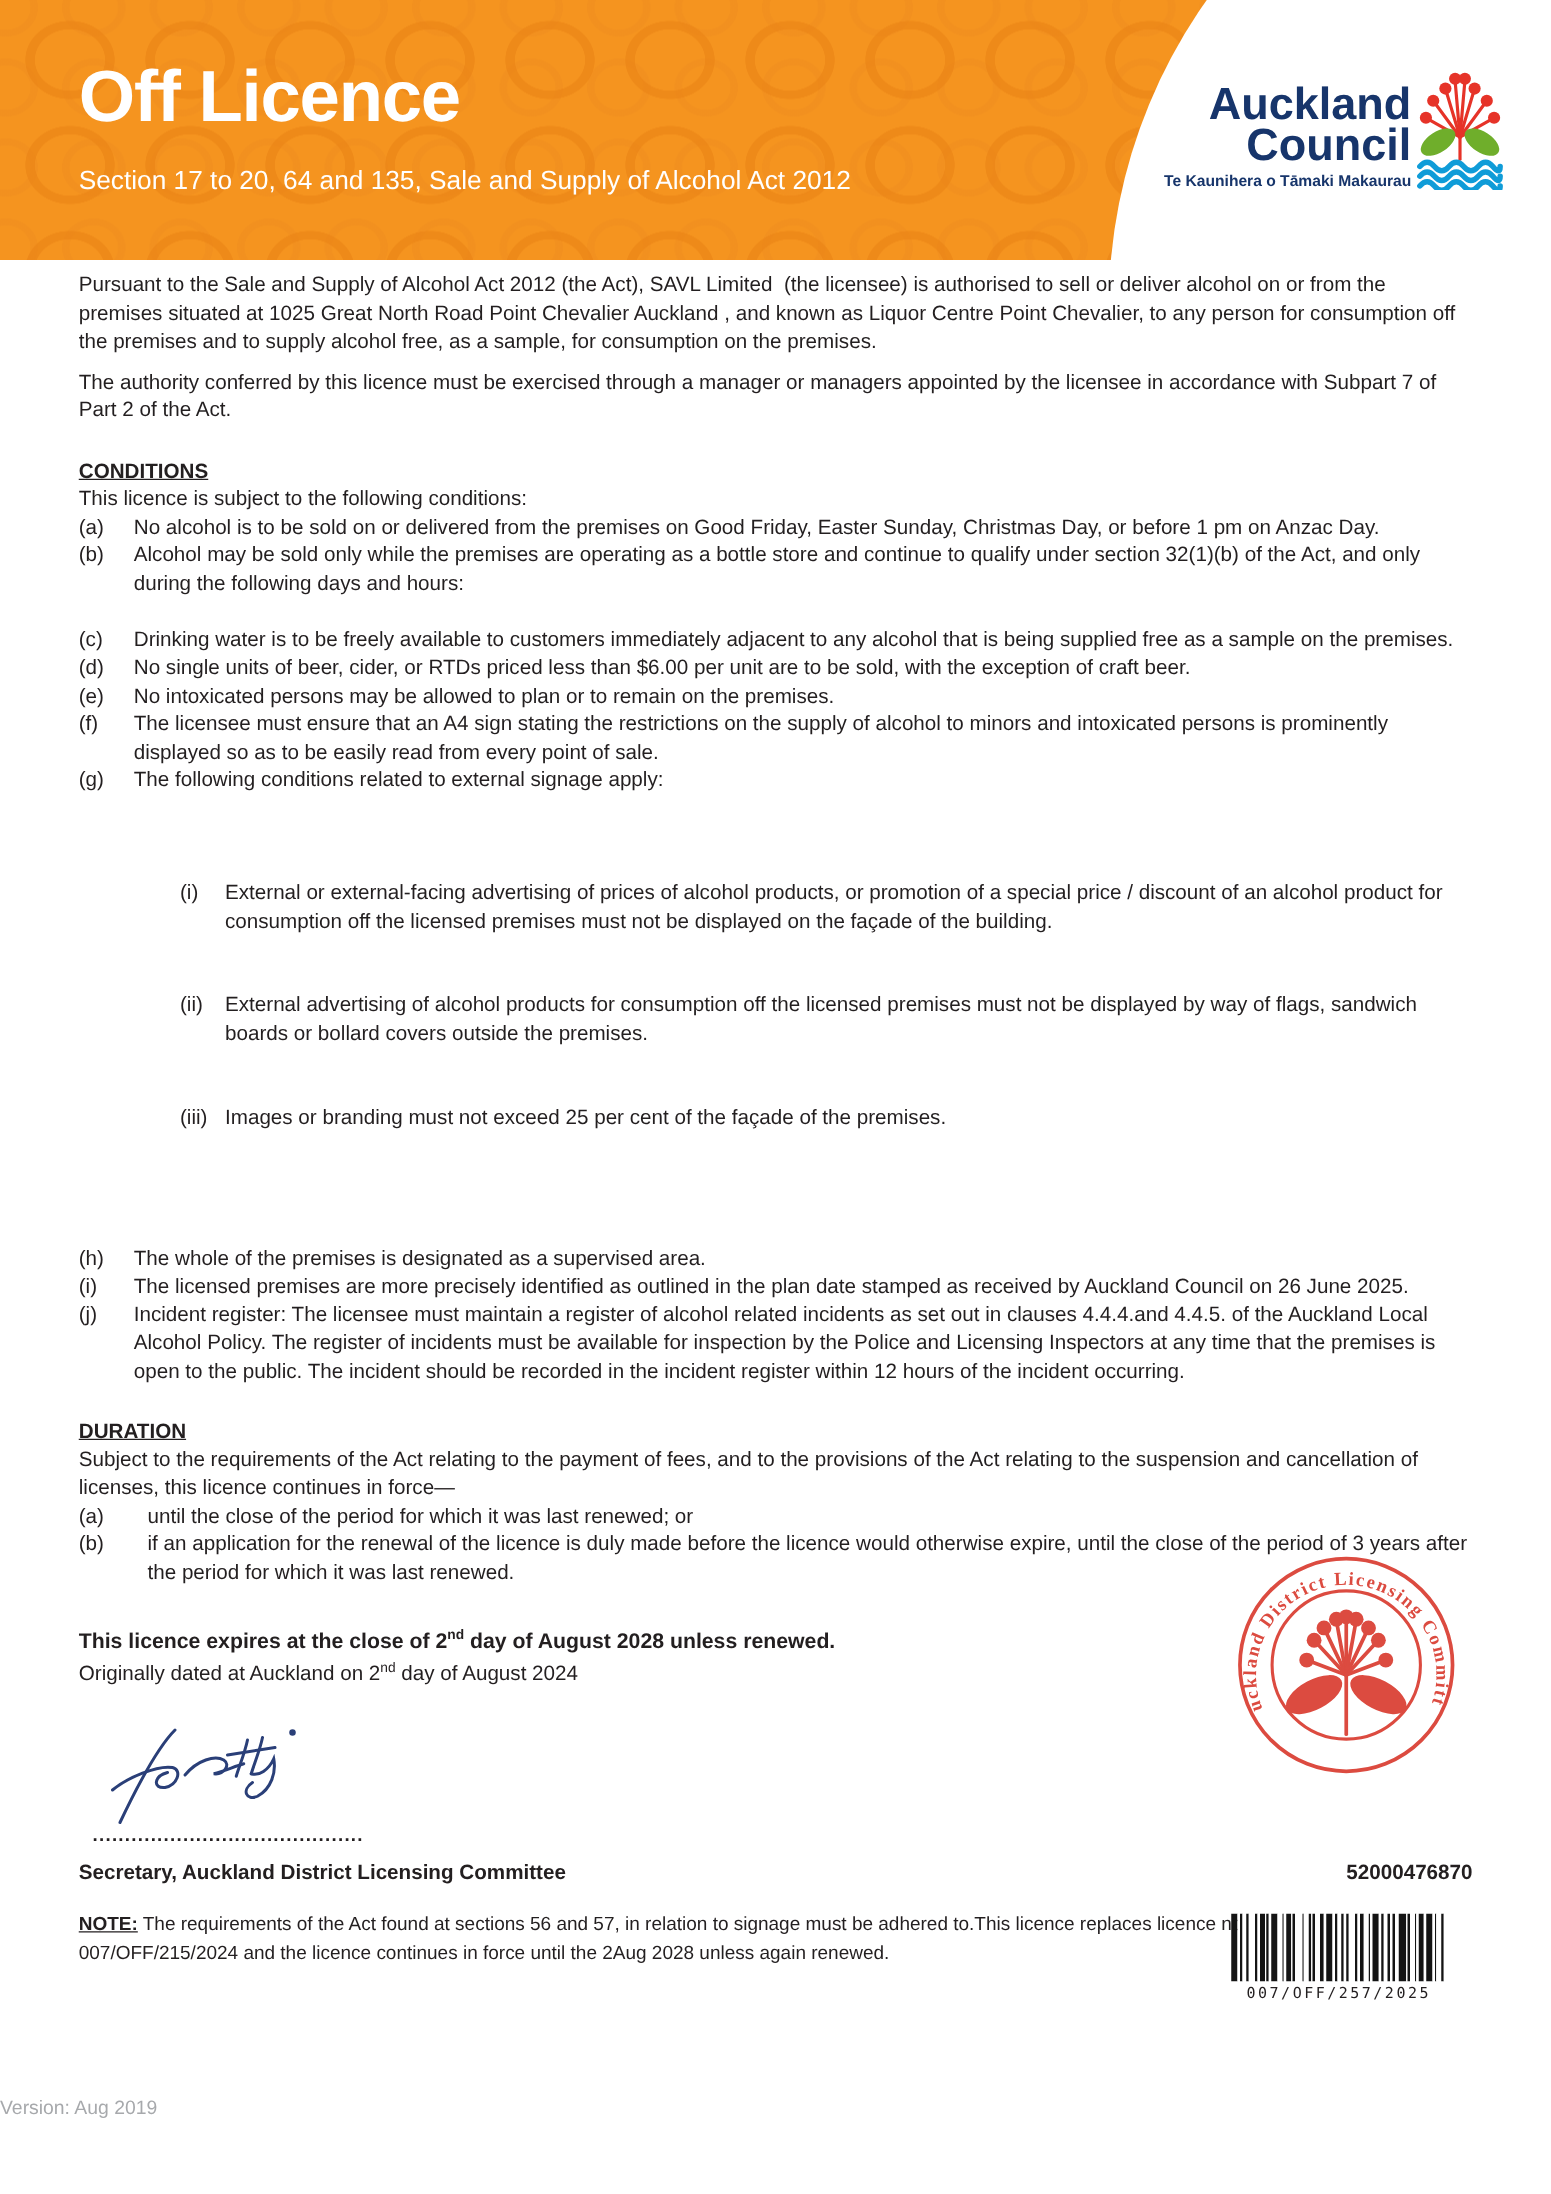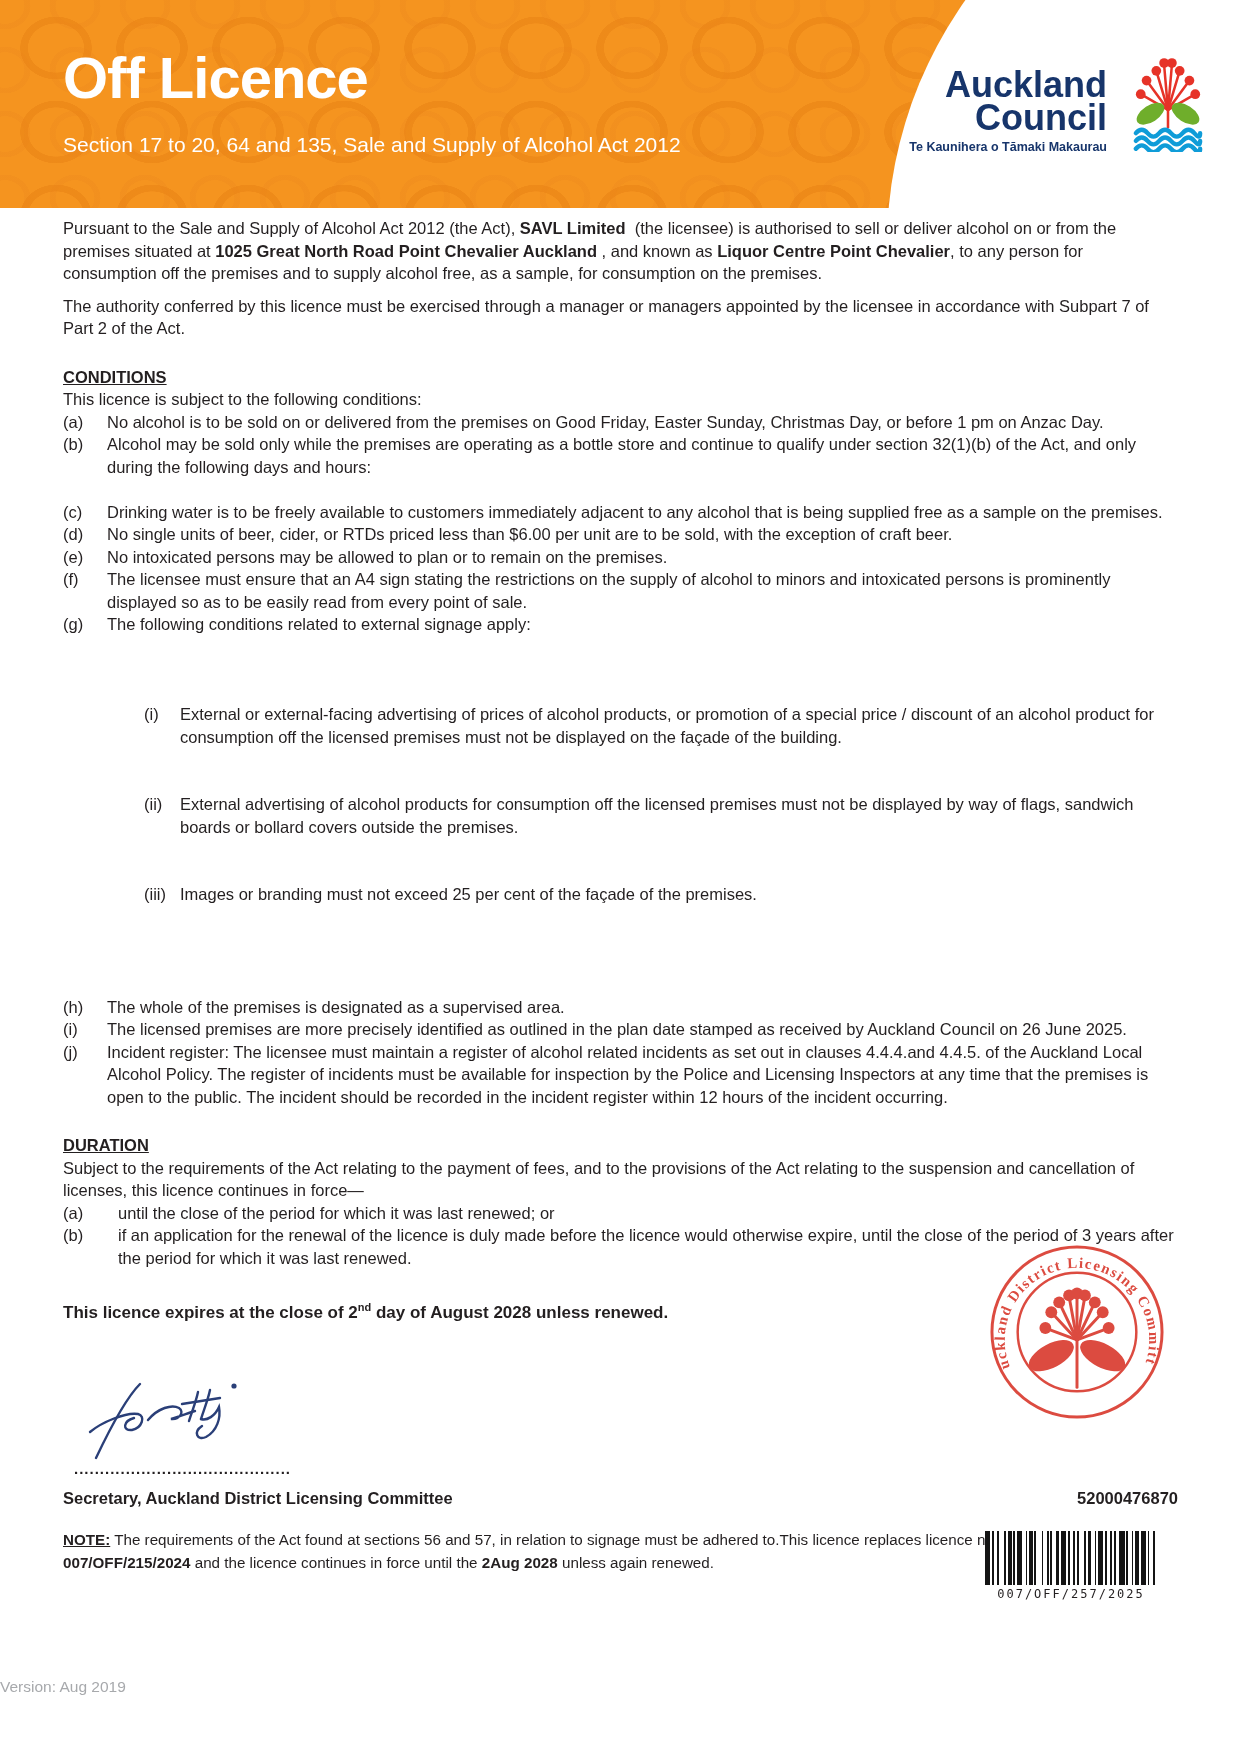--- a/index.html
+++ b/index.html
@@ -10,31 +10,31 @@
   .header{position:relative;width:100%;height:208px;background:#F5941F;overflow:hidden;
     background-image:
       radial-gradient(closest-side,transparent 58%,rgba(233,130,20,.55) 59% 74%,transparent 75%),
       radial-gradient(closest-side,transparent 55%,rgba(238,140,30,.45) 56% 72%,transparent 73%);
     background-size:96px 84px,70px 64px;background-position:8px 6px,40px 38px;}
   .header-white{position:absolute;left:887px;top:-179px;width:850px;height:850px;
     border-radius:50%;background:#ffffff;}
   .hdr-title{position:absolute;left:63px;top:44px;font-size:58px;font-weight:bold;
     color:#ffffff;letter-spacing:-1px;}
   .hdr-sub{position:absolute;left:63px;top:133px;font-size:21px;color:#ffffff;}
-  .logo{position:absolute;right:36px;top:52px;display:flex;align-items:center;gap:24px;}
+  .logo{position:absolute;right:36px;top:52px;display:flex;align-items:flex-start;gap:2px;}
   .logo-text{text-align:right;margin-top:14px;}
   .logo-n1,.logo-n2{font-size:36px;font-weight:bold;color:#17356B;line-height:0.92;}
   .logo-tag{font-size:12.5px;font-weight:bold;color:#17356B;margin-top:6px;}
 
   
   .doc{padding:0 63px;font-size:16.5px;line-height:22.5px;}
   .para{white-space:pre-wrap;}
   .p1{margin-top:9px;}
   .p2{margin-top:10px;}
-  b,.bold{font-weight:bold;}
+  b,.bold{font-weight:normal;}
   .sec-head{margin-top:26px;font-weight:bold;text-decoration:underline;}
   .cond-intro{margin-top:0px;}
   .cond-item{display:flex;}
   .cond-label{flex:0 0 44px;}
   .cond-text{flex:1;white-space:pre-wrap;}
   .hours{font-weight:bold;}
   .hours-days{display:inline-block;width:233px;}
   .sublist{margin-left:37px;}
   .sub-item{display:flex;}
   .sub-label{flex:0 0 36px;}
@@ -199,20 +199,21 @@
       <span class="dur-label">(a)</span>
       <span class="cond-text">until the close of the period for which it was last renewed; or</span>
     </div>
     <div class="dur-item">
       <span class="dur-label">(b)</span>
       <span class="cond-text">if an application for the renewal of the licence is duly made before the licence would otherwise expire, until the close of the period of 3 years after the period for which it was last renewed.</span>
     </div>
 
     <div class="expiry">
       <div class="expiry-l1"><span>This licence expires at the close of 2</span><sup>nd</sup><span> day of August 2028 unless renewed.</span></div>
+      <div><span>Originally dated at Auckland on </span><b>2</b><b><sup>nd</sup></b><b> day of August 2024</b></div>
     </div>
   </div>
 
   <div class="stamp">
     <svg width="178" height="178" viewBox="0 0 180 180">
       <circle cx="90" cy="90" r="86" fill="none" stroke="#DC4B40" stroke-width="3"></circle>
       <circle cx="90" cy="90" r="60" fill="none" stroke="#DC4B40" stroke-width="2.5"></circle>
       <defs>
         <path id="stampArc" d="M 21 122 A 73 73 0 1 1 159 122"></path>
       </defs>

